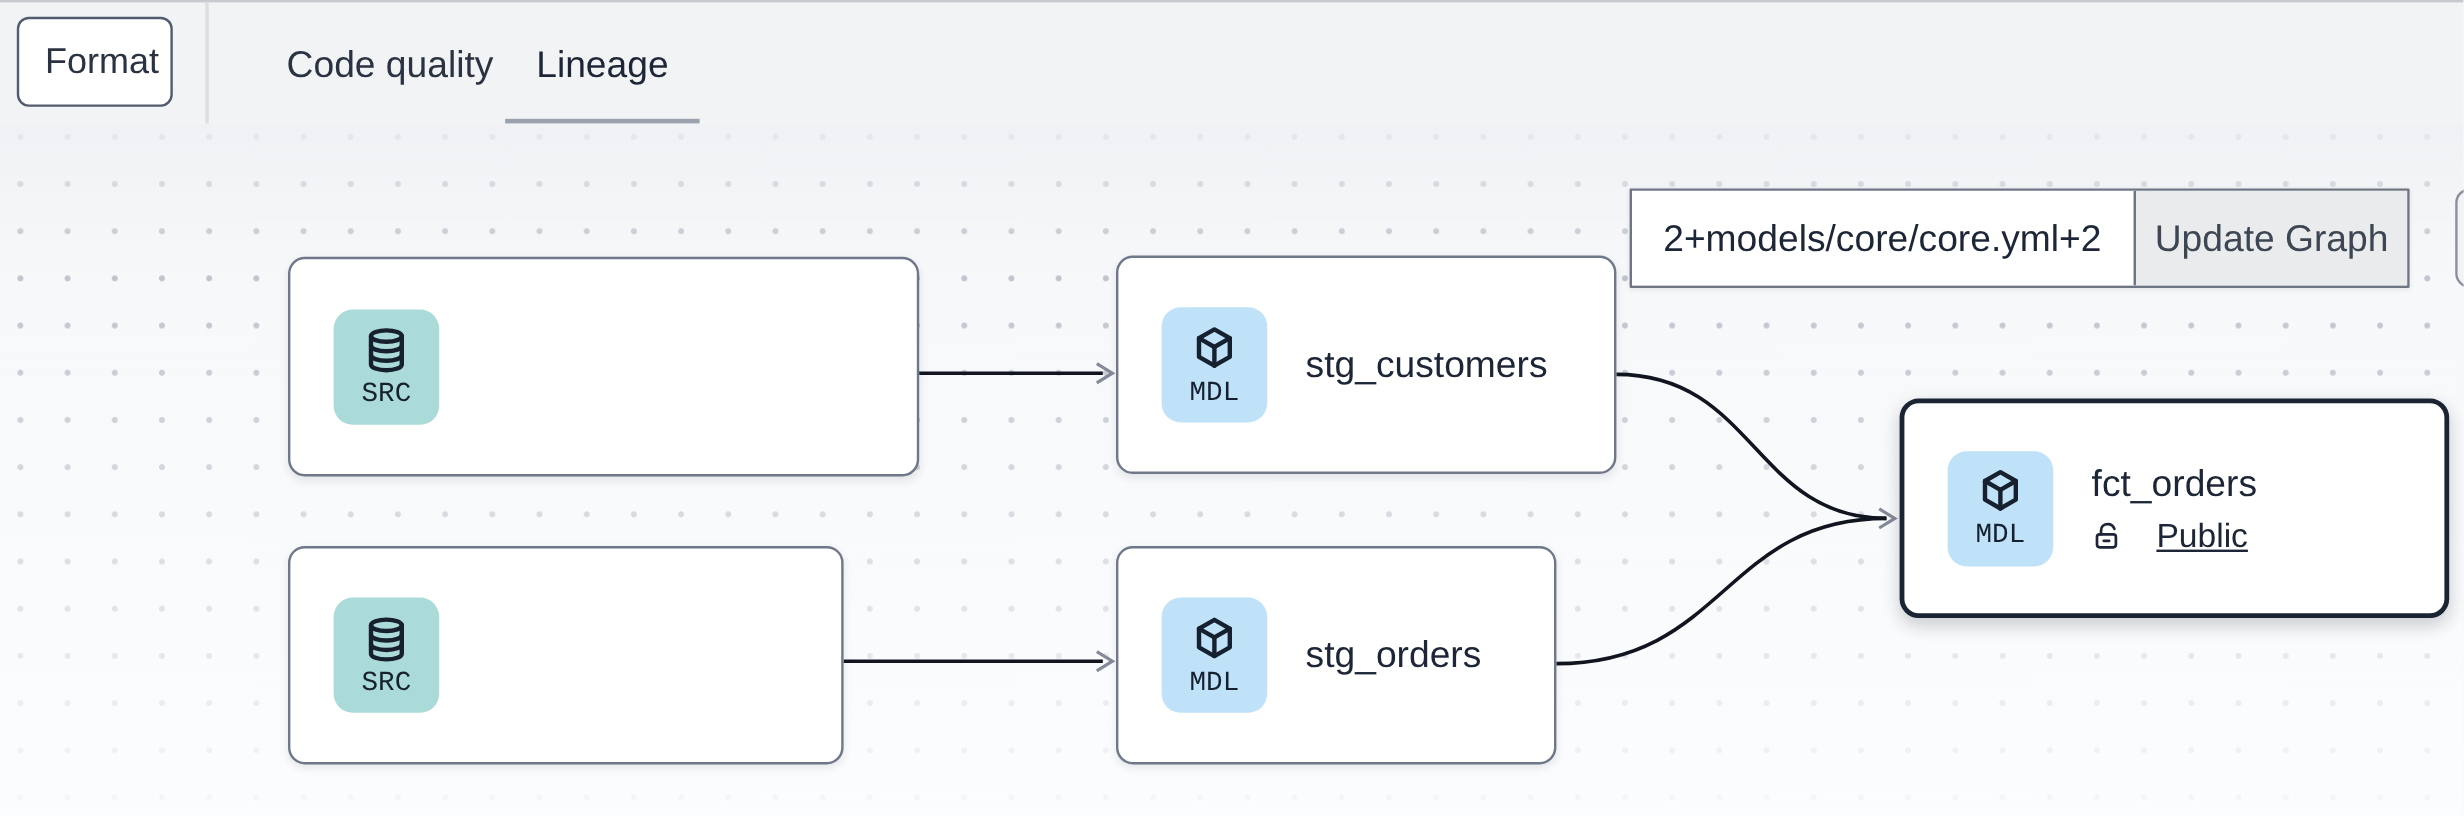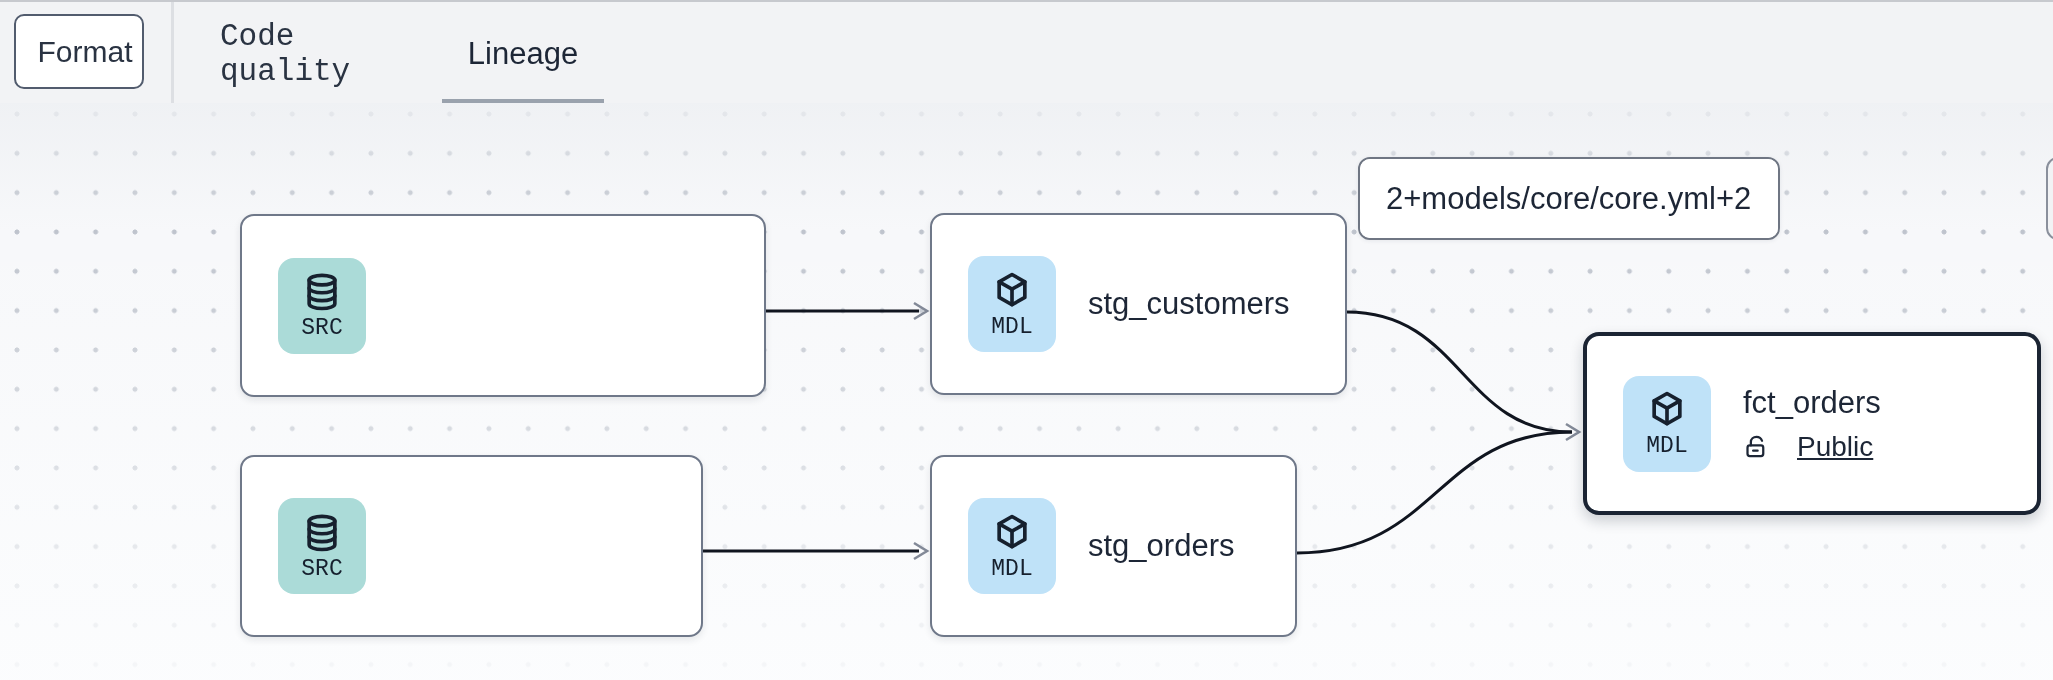--- a/index.html
+++ b/index.html
@@ -41,22 +41,22 @@
     font-size:30px;color:#2a3342;cursor:pointer;padding-left:12px;
   }
   .topbar-divider{
     position:absolute;left:171px;top:0;width:3px;height:103px;background:var(--divider);
   }
   .tab{
     position:absolute;top:0;height:103px;
     display:flex;align-items:center;justify-content:center;
     font-size:31px;color:#2a3342;cursor:pointer;
   }
-  .tab-codequality{left:220px;width:186px;font-family:Liberation Mono, monospace;}
-  .tab-lineage{left:442px;width:162px;color:#1d2636;font-weight:500;}
+  .tab-codequality{left:232px;width:186px;}
+  .tab-lineage{left:421px;width:162px;color:#1d2636;font-weight:500;}
   .tab-lineage .tab-underline{
     position:absolute;left:0;right:0;bottom:0;height:6px;background:var(--underline);
   }
 
   
   .canvas{
     position:absolute;left:0;top:103px;width:2053px;height:577px;
     background-color:var(--canvas-bg);
     background-image:
       linear-gradient(180deg, rgba(238,240,243,.85) 0%, rgba(247,248,250,0) 22%, rgba(252,253,254,.9) 100%),
@@ -103,21 +103,21 @@
   }
   .node-title{font-size:31px;font-weight:500;color:var(--text);white-space:nowrap;}
   .node-text-col{display:flex;flex-direction:column;gap:10px;}
   .node-meta{display:flex;align-items:center;gap:27px;font-size:28px;color:var(--text);text-decoration:underline;}
   .node-meta svg{display:block;}
 
   
   .selector-group{
     position:absolute;left:1358px;top:157px;height:83px;
     display:flex;
-    border:2px solid var(--control-border);border-radius:12px;
+    border:2px solid var(--control-border);border-radius:1px;
     overflow:hidden;background:#ffffff;
     box-shadow:0 1px 4px rgba(30,40,60,.08);
   }
   .selector-input{
     width:418px;height:100%;border:none;outline:none;
     font-family:"Liberation Sans", sans-serif;
     font-size:31px;color:var(--text);
     padding:0 20px 0 26px;background:#ffffff;
   }
   .update-graph-btn{
@@ -237,14 +237,15 @@
           <path d="M7 11 V8 C7 5.2 9.2 3.4 12 3.4 C14.4 3.4 16.2 4.8 16.9 6.9"></path>
         </svg>
       </span>
       <span>Public</span>
     </span>
   </div>
 </div>
 
 <div class="selector-group">
   <input class="selector-input" type="text" value="2+models/core/core.yml+2" style="">
+  <button class="update-graph-btn">Update Graph</button>
 </div>
 <div class="partial-btn-right"></div>
 
 </body></html>

